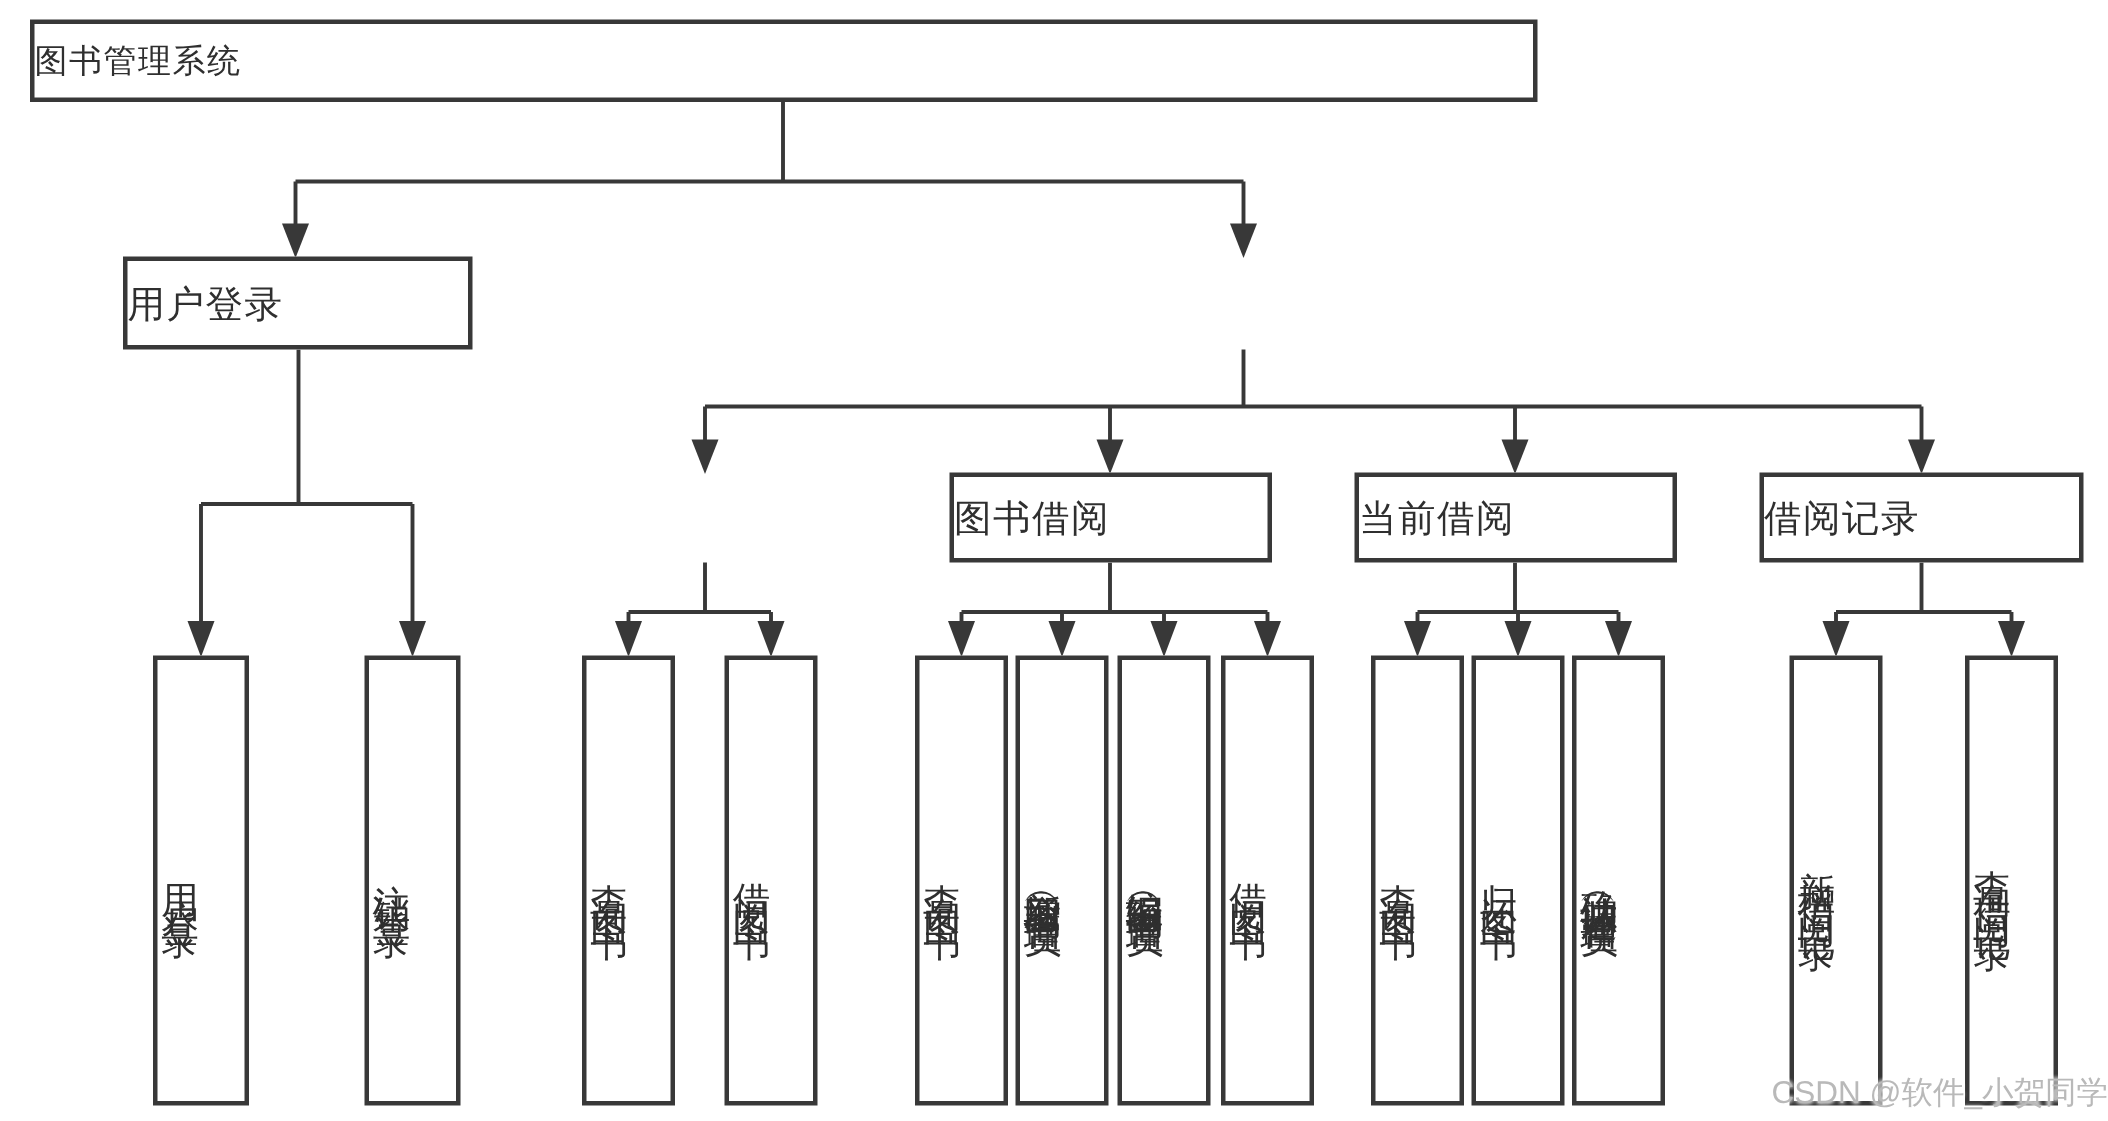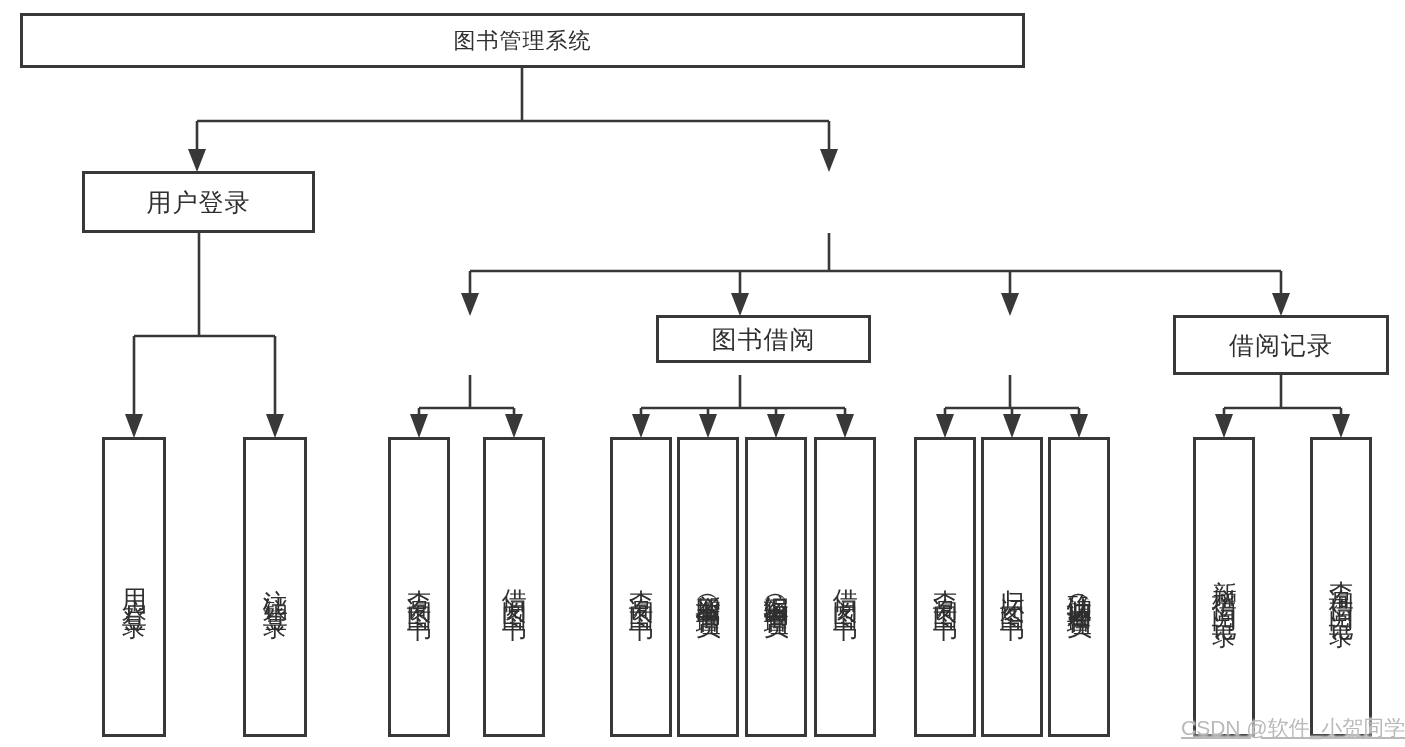--- a/index.html
+++ b/index.html
@@ -5,35 +5,34 @@
   html,body { margin:0; padding:0; background:#ffffff; }
   .canvas {
     position:relative; width:1405px; height:747px; background:#ffffff;
     font-family:"Liberation Sans", sans-serif; overflow:hidden;
   }
   .wires { position:absolute; left:0; top:0; }
   .wires line { stroke:#383838; stroke-width:2.6; }
   .wires polygon { fill:#383838; stroke:none; }
   .node {
     position:absolute; box-sizing:border-box; border:3px solid #383838;
-    background:#ffffff; display:flex; align-items:center; justify-content:center;
+    background:#ffffff; display:flex; align-items:center; 
     color:#2f2f2f; z-index:2;
   }
   .h span { font-size:25px; letter-spacing:1px; white-space:nowrap; }
   .root span { font-size:22px; }
   .v span {
     writing-mode:vertical-rl; text-orientation:mixed;
     font-size:25px; letter-spacing:9px; line-height:1.1; white-space:nowrap;
   }
   .v.dense span { letter-spacing:3px; }
   .watermark {
     position:absolute; left:1181px; top:714px; z-index:5;
     font-size:21px; color:#b9b9b9; white-space:nowrap;
     text-shadow:0 0 3px #ffffff, 0 0 3px #ffffff;
-    text-decoration:underline;
   }
 </style>
 </head>
 <body>
 
 <div class="canvas">
 
   <svg class="wires" width="1405" height="747" viewBox="0 0 1405 747">
     <g>
       <line x1="522" y1="66" x2="522" y2="121"></line>
@@ -104,22 +103,25 @@
   </svg>
 
   <div class="node h root" style="left:20px;top:13px;width:1005px;height:55px">
     <span>图书管理系统</span>
   </div>
 
   <div class="node h" style="left:82px;top:171px;width:233px;height:62px">
     <span>用户登录</span>
   </div>
 
-  <div class="node h" style="left:656px;top:315px;width:215px;height:48px">
+  <div class="node h" style="left:633px;top:315px;width:215px;height:60px">
     <span>图书借阅</span>
+  </div>
+  <div class="node h" style="left:903px;top:315px;width:215px;height:60px">
+    <span>当前借阅</span>
   </div>
   <div class="node h" style="left:1173px;top:315px;width:216px;height:60px">
     <span>借阅记录</span>
   </div>
 
   <div class="node v" style="left:102px;top:437px;width:64px;height:300px">
     <span>用户登录</span>
   </div>
   <div class="node v" style="left:243px;top:437px;width:64px;height:300px">
     <span>注销登录</span>

